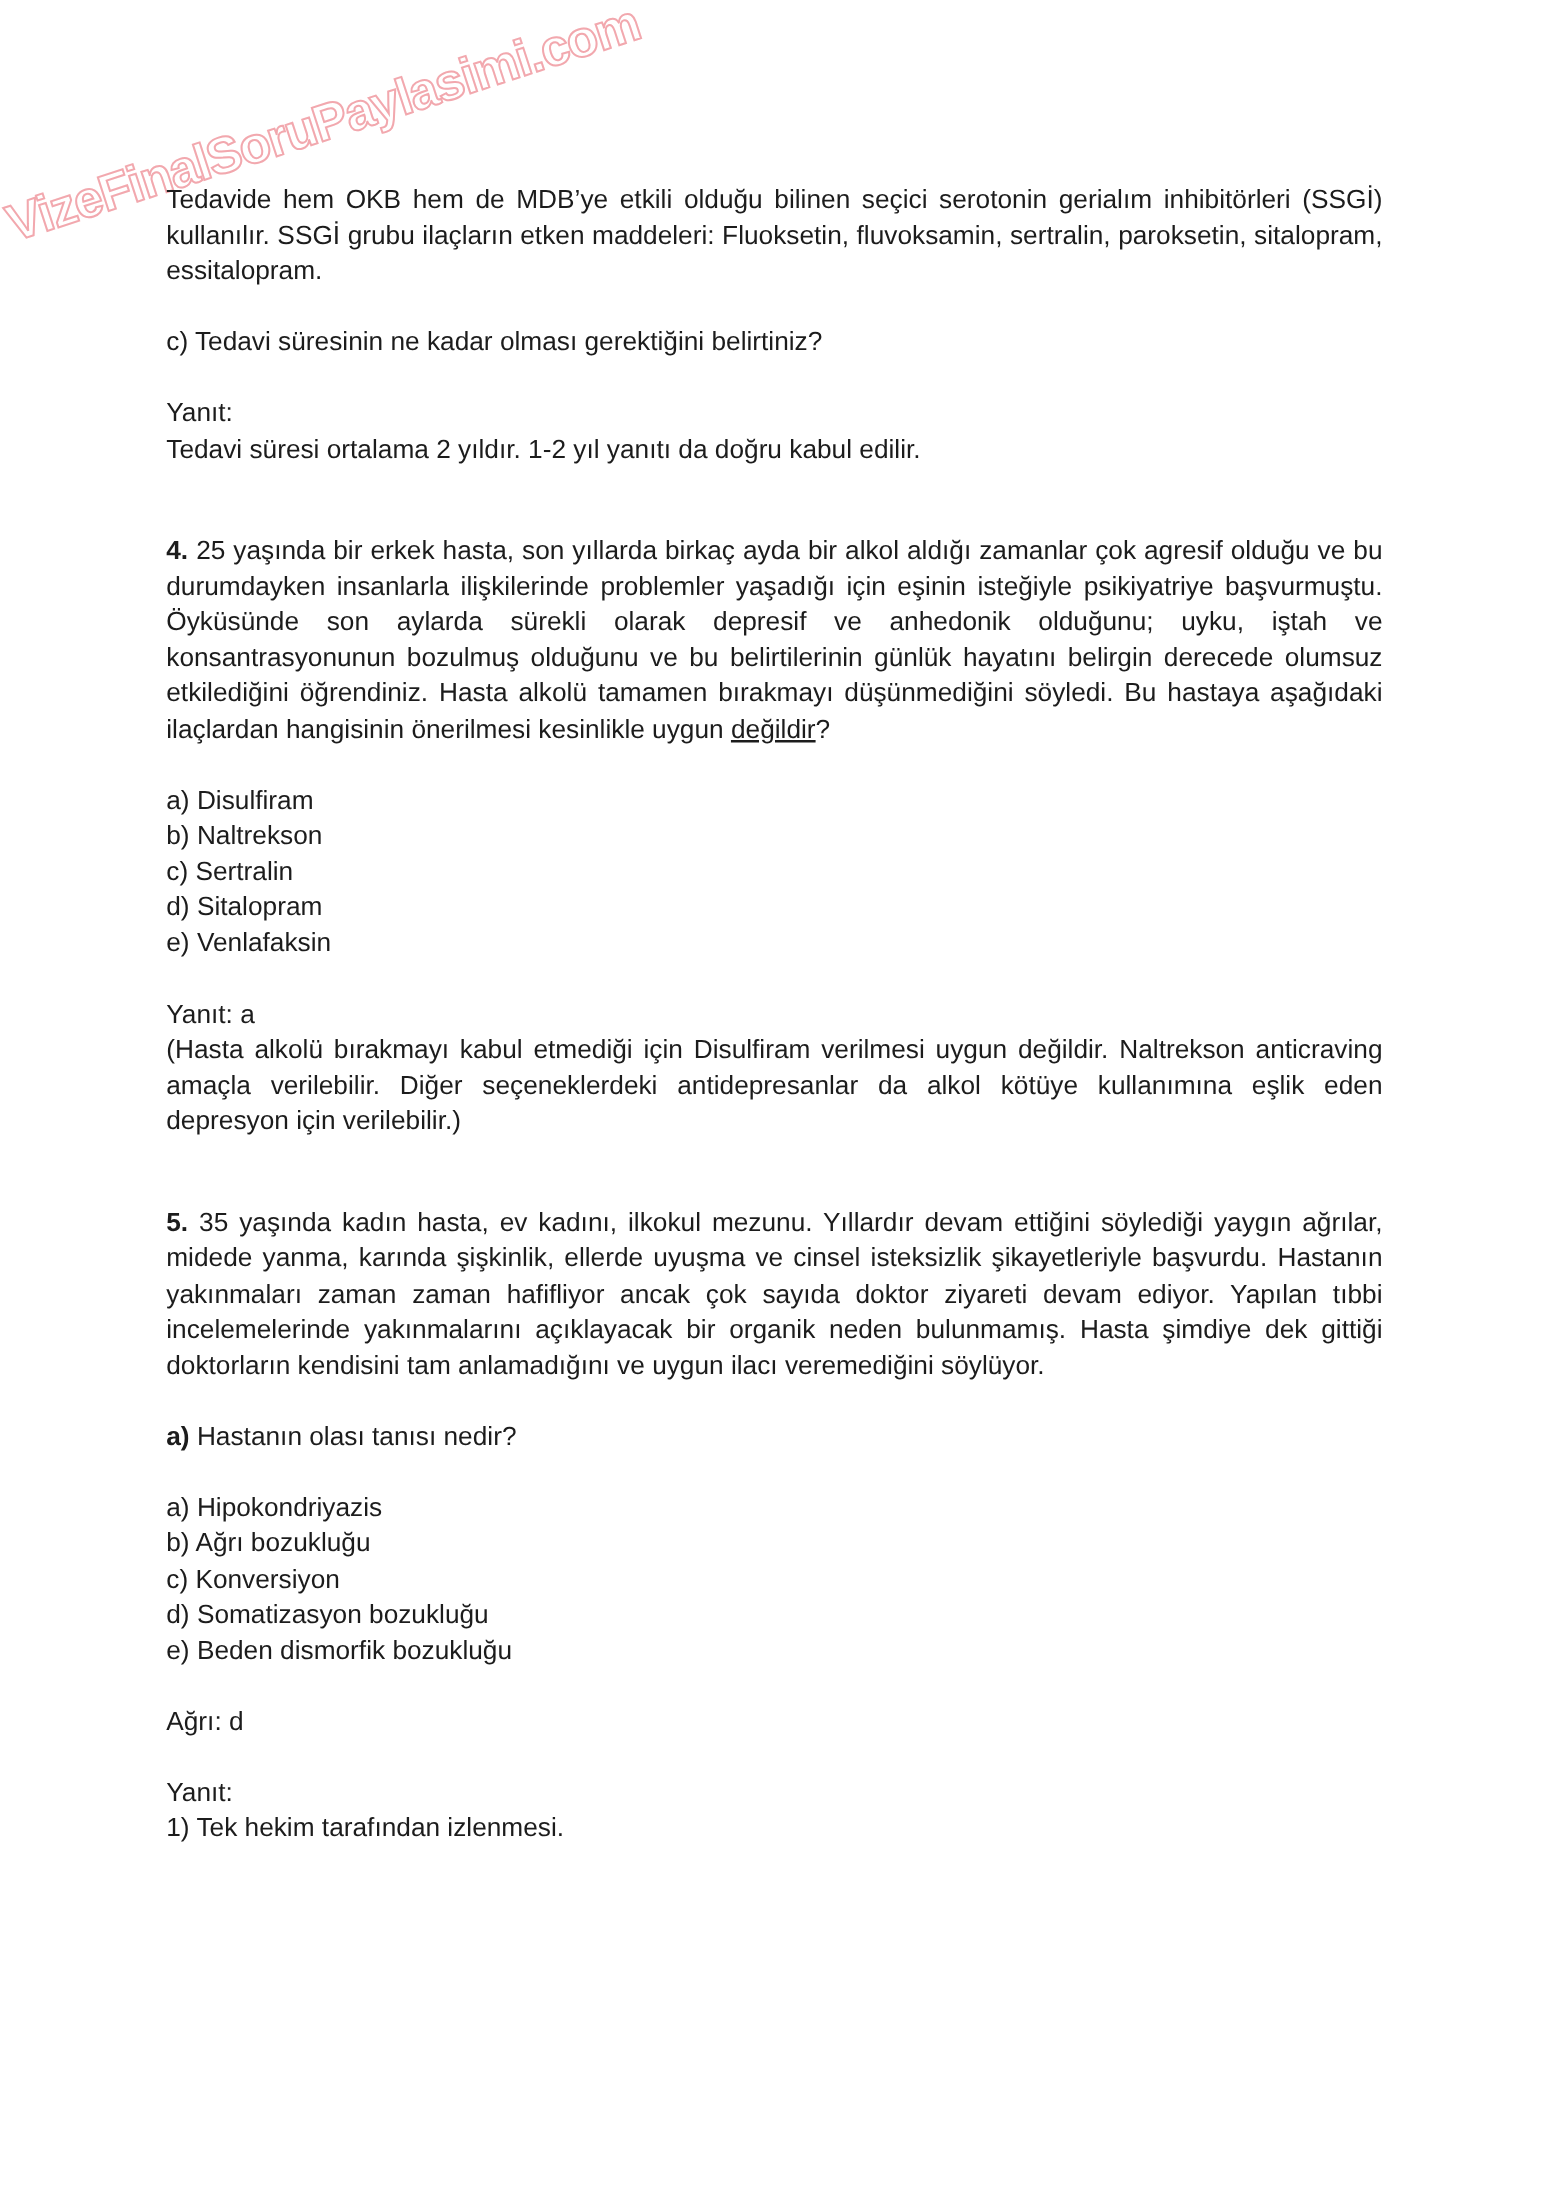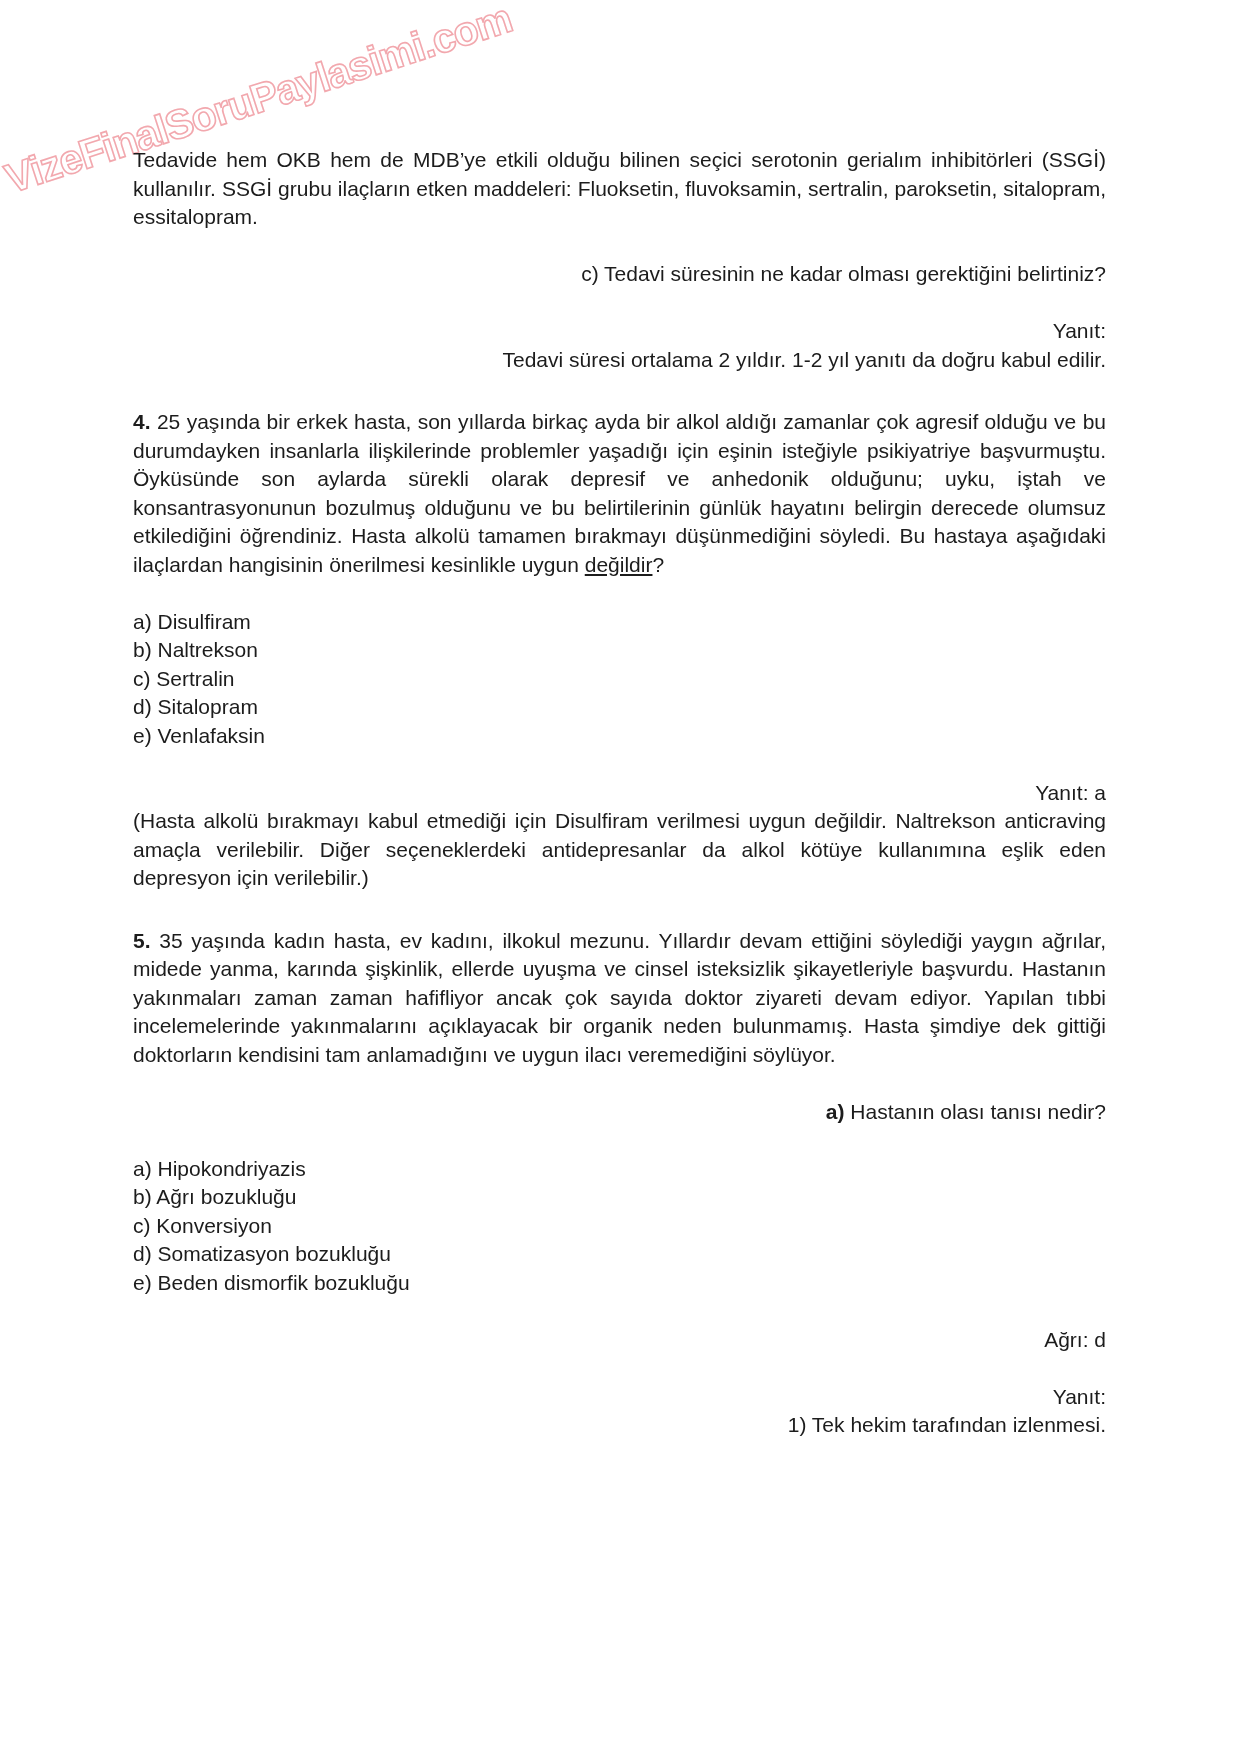--- a/index.html
+++ b/index.html
@@ -28,24 +28,24 @@
     user-select: none;
     pointer-events: none;
   }
   .content {
     position: relative;
     box-sizing: border-box;
     padding: 146px 134px 0 133px;
     font-size: 21px;
     line-height: 28.5px;
   }
-  .block { margin: 0; text-align: right; }
+  .block { margin: 0; }
   .justify { text-align: justify; text-justify: inter-word; }
   .gap1 { margin-top: 28.5px; }
-  .gap2 { margin-top: 34px; }
+  .gap2 { margin-top: 53px; }
   .u { text-decoration: underline; }
   strong { font-weight: 700; }
   .options div { margin: 0; }
 </style>
 </head>
 <body>
 
 <div class="page">
 
   <div class="watermark">VizeFinalSoruPaylasimi.com</div>

